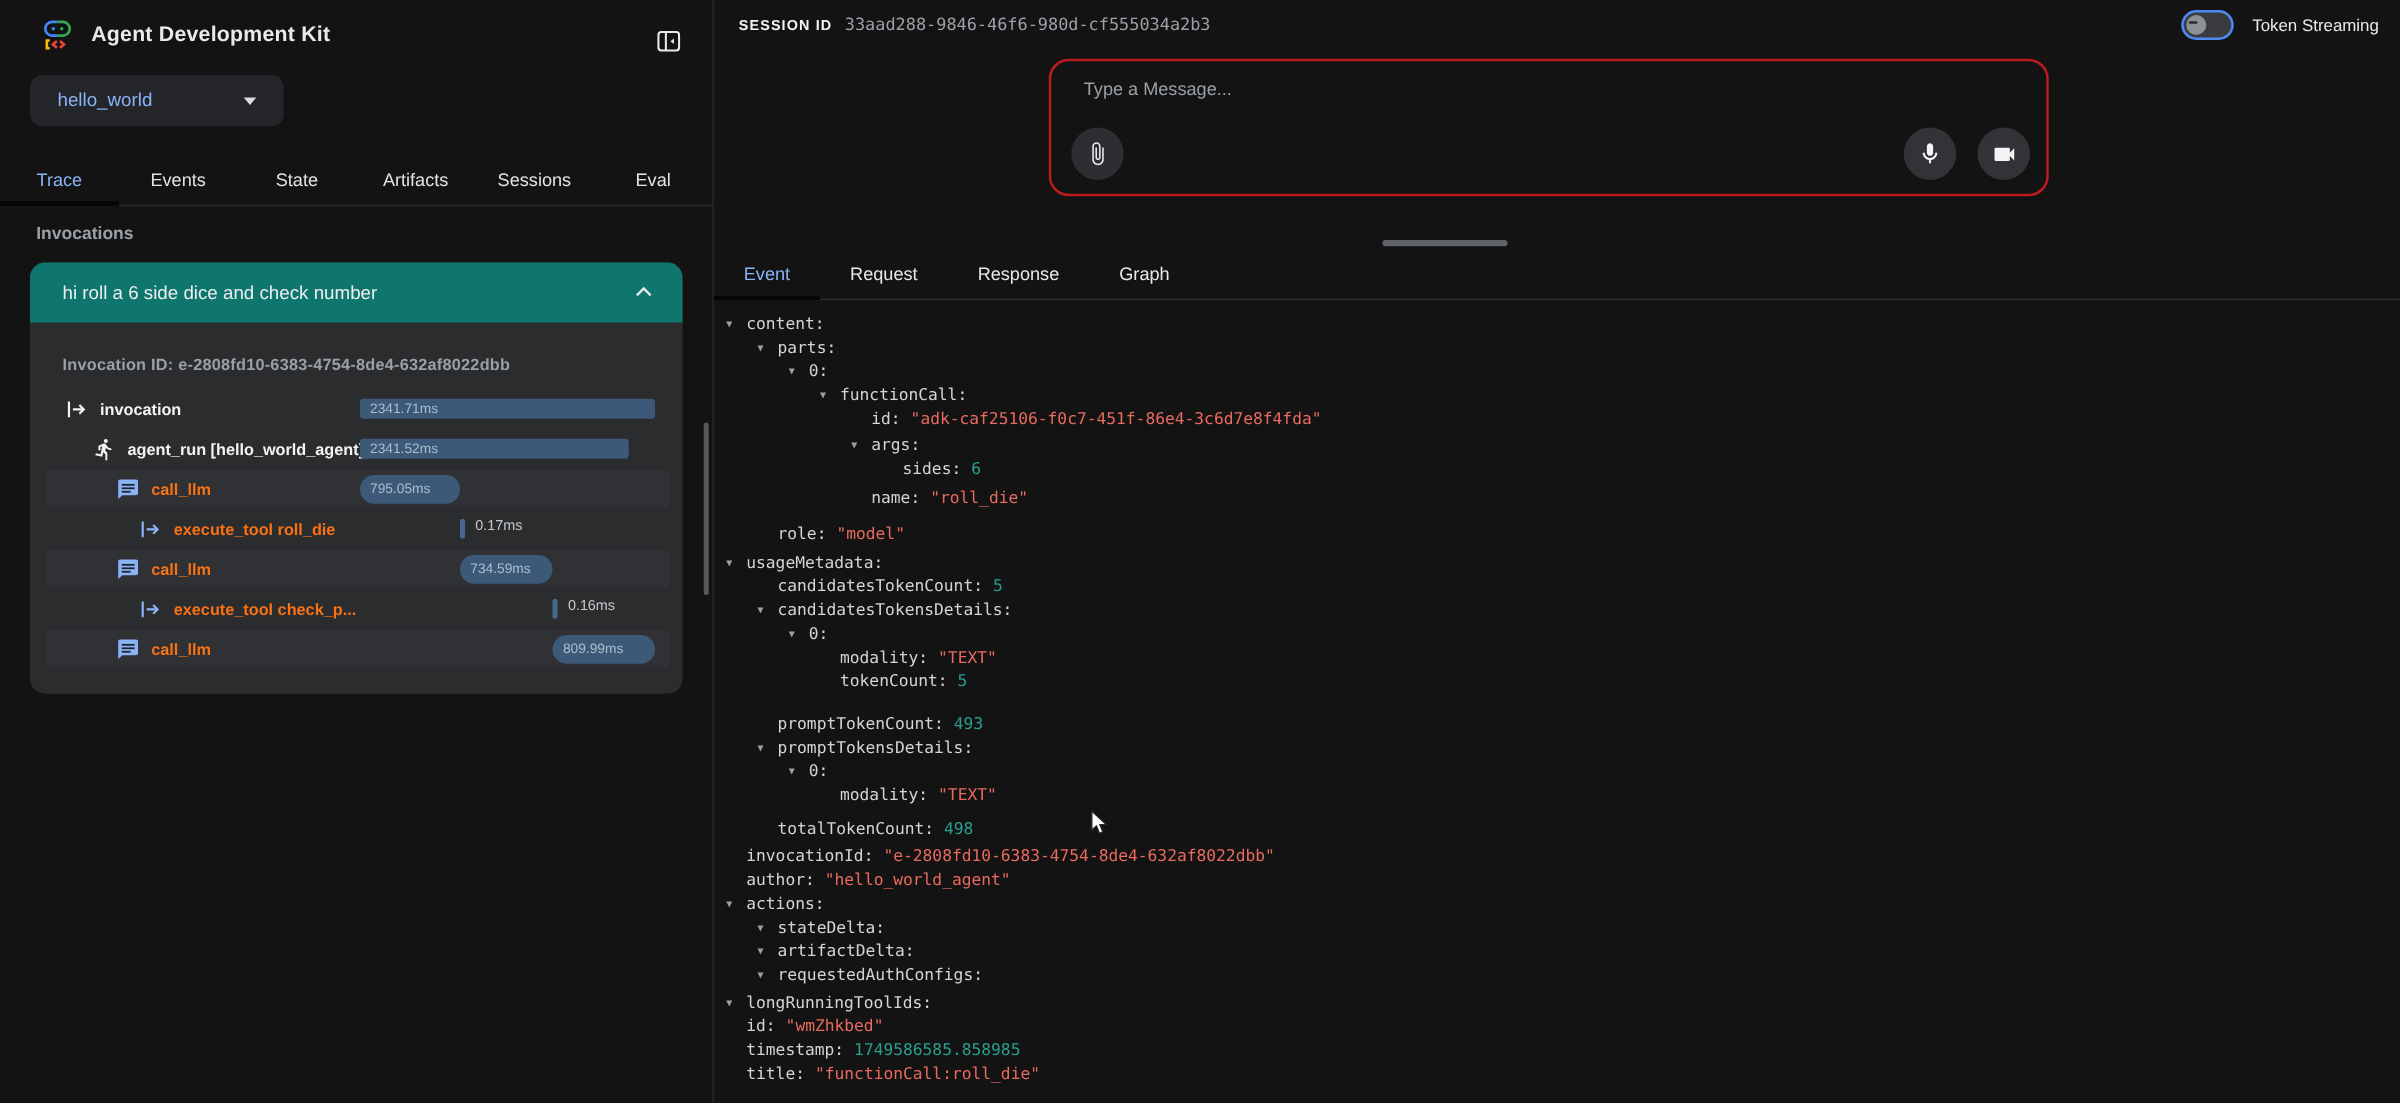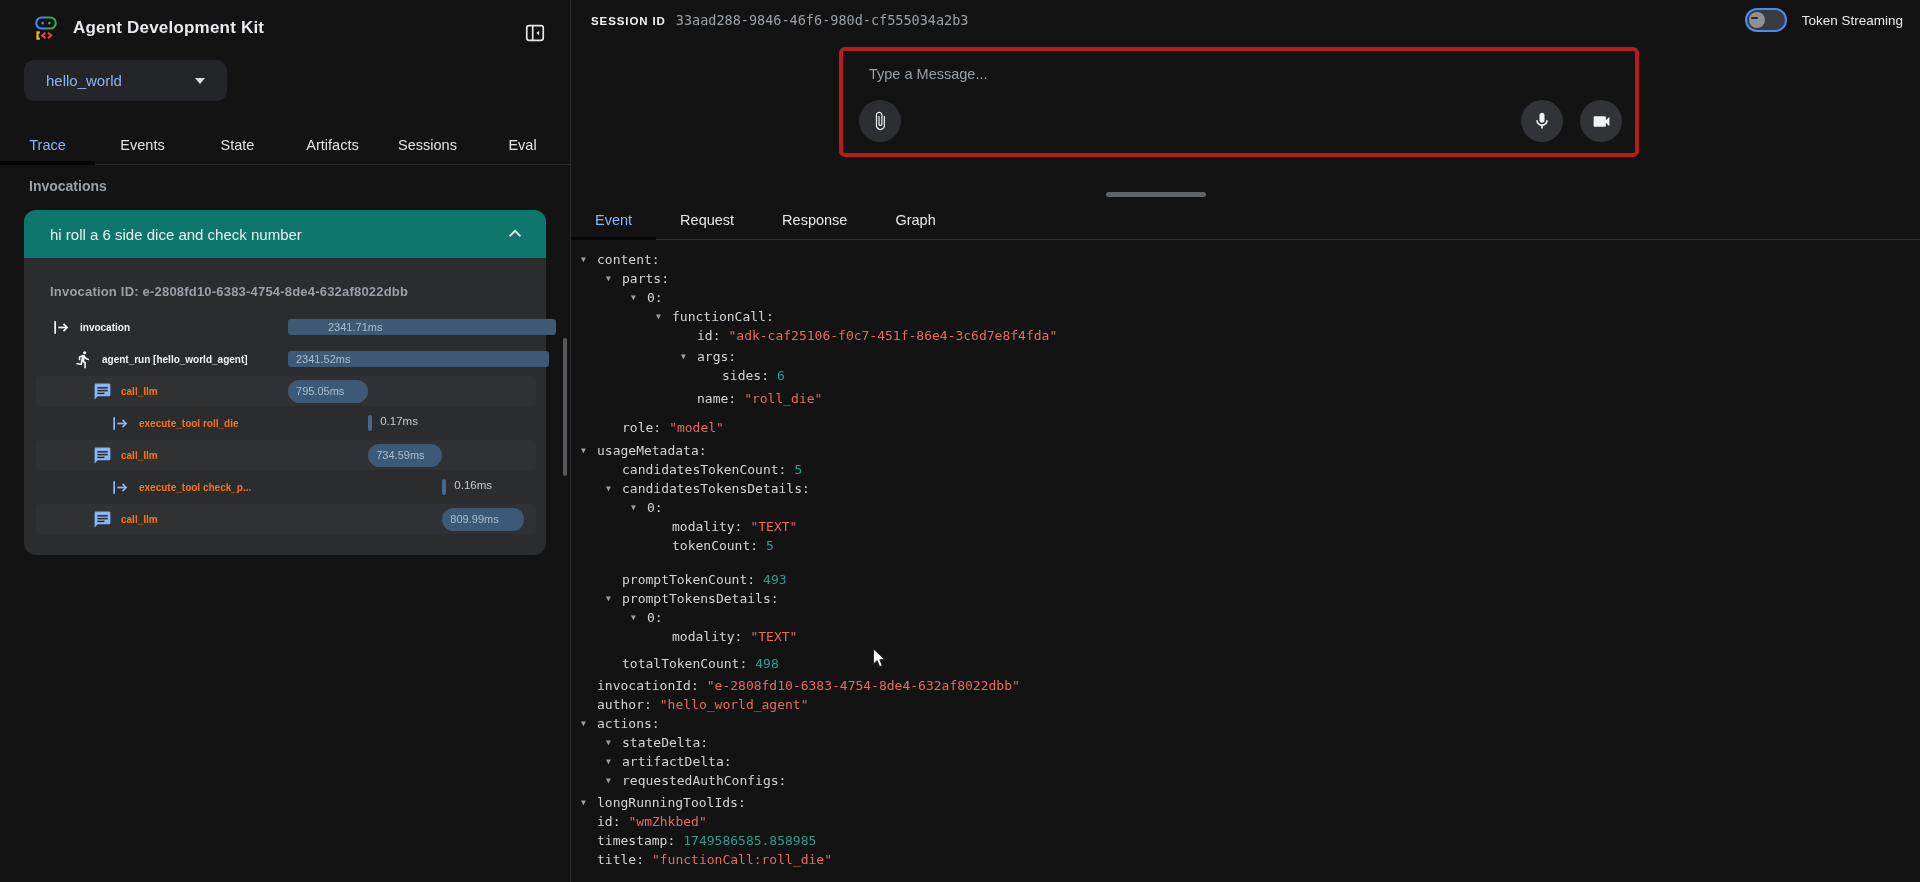--- a/index.html
+++ b/index.html
@@ -23,21 +23,21 @@
   .inv-heading{position:absolute;left:29px;top:178px;font-size:14px;font-weight:600;color:#9aa0a6;}
   .card{position:absolute;left:24px;top:210px;width:522px;height:345px;background:#2b2c2e;border-radius:12px;}
   .card-head{height:48px;background:#0f766e;border-radius:12px 12px 0 0;display:flex;align-items:center;
       justify-content:space-between;padding:0 20px 0 26px;box-sizing:border-box;cursor:pointer;}
   .q{font-size:15px;color:#eceef0;}
   .inv-id{margin:26px 0 12px 26px;font-size:13px;font-weight:700;color:#9aa0a6;letter-spacing:.2px;}
   .rows{position:relative;}
   .srow{position:relative;height:32px;display:flex;align-items:center;cursor:pointer;}
   .band{position:absolute;left:12px;right:10px;top:1px;bottom:1px;background:#303134;border-radius:4px;}
   .sicon{position:relative;width:20px;height:20px;flex:0 0 auto;display:flex;align-items:center;justify-content:center;}
-  .sname{position:relative;margin-left:9px;font-size:10px;font-weight:600;white-space:nowrap;}
+  .sname{position:relative;margin-left:9px;font-size:13px;font-weight:600;white-space:nowrap;}
   .c-white{color:#f1f3f4;} .c-blue{color:#f97316;}
   .bar{position:absolute;background:#3c5a78;display:flex;align-items:center;overflow:hidden;}
   .bar.root{height:16px;top:8px;border-radius:3px;}
   .bar.llm{height:23px;top:4.5px;border-radius:12px;}
   .bar .dur{font-size:11px;color:#a9bdce;margin-left:8px;white-space:nowrap;}
   .tool-marker{position:absolute;width:4px;height:16px;top:8px;border-radius:2px;background:#47688c;}
   .dur-out{position:absolute;top:8px;font-size:11.5px;color:#c6c9cc;}
   .sb-left{position:absolute;left:563px;top:338px;width:4px;height:138px;background:#56585b;border-radius:2px;cursor:pointer;}
 
   
@@ -49,21 +49,21 @@
   .sess-id{margin-left:10px;font-family:"DejaVu Sans Mono",monospace;font-size:13.5px;color:#9aa0a6;}
   .controls{display:flex;align-items:center;gap:15px;margin-right:22px;}
   .toggle{width:38px;height:20px;border:2px solid #4c8bf5;border-radius:12px;background:#3a3b3e;position:relative;cursor:pointer;box-sizing:content-box;}
   .toggle .thumb{position:absolute;left:2px;top:2px;width:16px;height:16px;border-radius:50%;background:#8d9095;}
   .toggle .dash{position:absolute;left:4.5px;top:7px;width:7px;height:2px;background:#2a2b2e;border-radius:1px;}
   .tstream{font-size:13.5px;color:#e8eaed;}
   .vdiv{width:1px;height:22px;background:#5f6368;margin:0 4px;}
   .newsess{display:flex;align-items:center;gap:8px;font-size:13.5px;color:#e8eaed;cursor:pointer;}
   .plus{font-size:19px;font-weight:400;line-height:1;transform:translateY(-1px);}
   .icon-btn{width:20px;height:20px;cursor:pointer;}
-  .chatbox{position:absolute;left:268px;top:47px;width:800px;height:110px;border:4px solid #b91c1c;border-radius:6px;box-sizing:border-box;}
+  .chatbox{position:absolute;left:268px;top:47px;width:800px;height:110px;border:2px solid #b91c1c;border-radius:16px;box-sizing:border-box;}
   .ph{position:absolute;left:26px;top:15px;font-size:14.5px;color:#9aa0a6;cursor:text;}
   .circ{position:absolute;width:42px;height:42px;border-radius:50%;background:#2d2e31;display:flex;align-items:center;justify-content:center;cursor:pointer;}
   .circ.attach{left:16px;bottom:11px;}
   .circ.mic{right:72px;bottom:11px;background:#323336;}
   .circ.cam{right:13px;bottom:11px;background:#323336;}
   .hscroll{position:absolute;left:535px;top:192px;width:100px;height:5px;background:#606368;border-radius:3px;cursor:pointer;}
   .dtabs{position:absolute;left:0;top:200px;width:100%;height:40px;display:flex;border-bottom:1px solid #2f3032;box-sizing:border-box;}
   .dtab{padding:0 24px;display:flex;align-items:center;font-size:14.5px;color:#e6e8ea;cursor:pointer;position:relative;}
   .dtab.active{color:#8ab4f8;}
   .ink-r{position:absolute;left:0;bottom:-1px;width:100%;height:3px;background:#060607;}
@@ -138,32 +138,32 @@
     <div class="rows" id="trace-rows">
         <div class="srow">
           <span class="sicon" style="margin-left: 27px;">
             <svg width="19" height="19" viewBox="0 0 24 24" fill="none" stroke="#f1f3f4" stroke-width="2.2">
               <path d="M4 4 v16"></path>
               <path d="M8 12 h11"></path>
               <path d="M14.5 7.5 L19 12 l-4.5 4.5"></path>
             </svg>
           </span>
           <span class="sname c-white">invocation</span>
-          <div class="bar root" style="left: 264px; width: 236px; padding-left: 32px;">
+          <div class="bar root" style="left: 264px; width: 236px;">
             <span class="dur">2341.71ms</span>
           </div>
         </div>
         <div class="srow">
           <span class="sicon" style="margin-left: 49px;">
             <svg width="19" height="19" viewBox="0 0 24 24" fill="#f1f3f4">
               <path d="M13.49 5.48c1.1 0 2-.9 2-2s-.9-2-2-2-2 .9-2 2 .9 2 2 2zm-3.6 13.9l1-4.4 2.1 2v6h2v-7.5l-2.1-2 .6-3c1.3 1.5 3.3 2.5 5.5 2.5v-2c-1.9 0-3.5-1-4.3-2.4l-1-1.6c-.4-.6-1-1-1.7-1-.3 0-.5.1-.8.1l-5.2 2.2v4.7h2v-3.4l1.8-.7-1.6 8.1-4.9-1-.4 2 7 1.4z"></path>
             </svg>
           </span>
           <span class="sname c-white">agent_run [hello_world_agent]</span>
-          <div class="bar root" style="left: 264.015px; width: 261px;">
+          <div class="bar root" style="left: 264.015px; width: 215px;">
             <span class="dur">2341.52ms</span>
           </div>
         </div>
         <div class="srow">
           <div class="band"></div>
           <span class="sicon" style="margin-left: 68px;">
             <svg width="19" height="19" viewBox="0 0 24 24">
               <path d="M20 2H4c-1.1 0-2 .9-2 2v18l4-4h14c1.1 0 2-.9 2-2V4c0-1.1-.9-2-2-2z" fill="#8ab4f8"></path>
               <rect x="5.5" y="6.5" width="13" height="1.8" fill="#22232a"></rect>
               <rect x="5.5" y="10" width="13" height="1.8" fill="#22232a"></rect>

